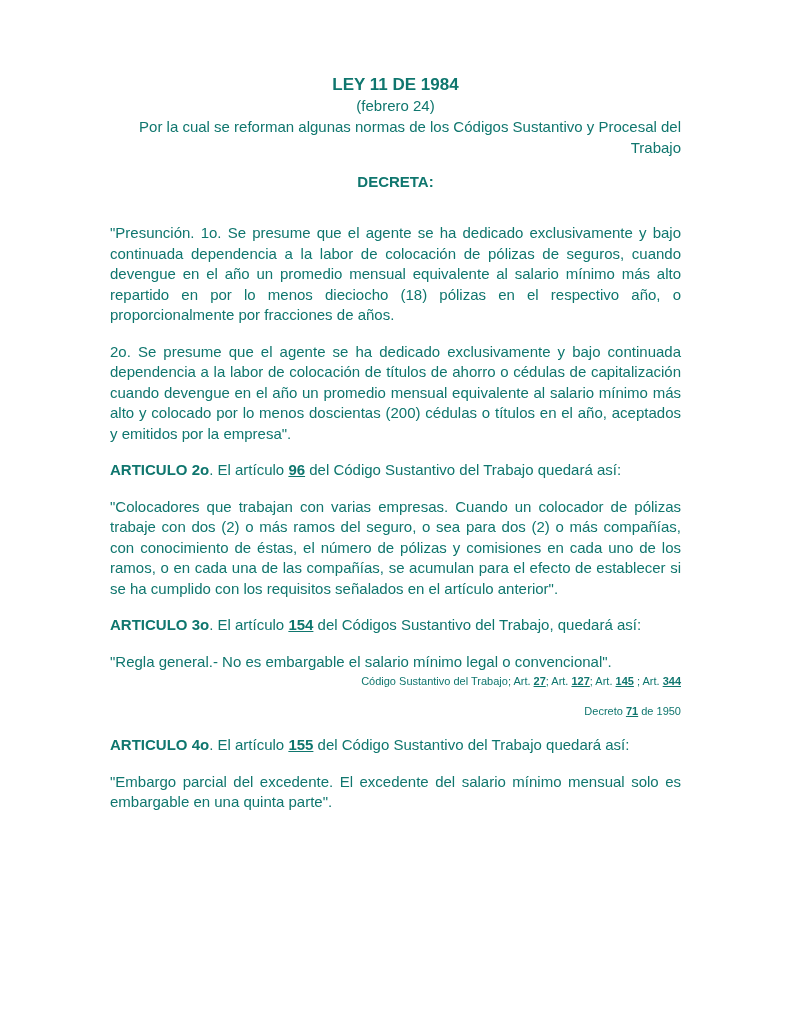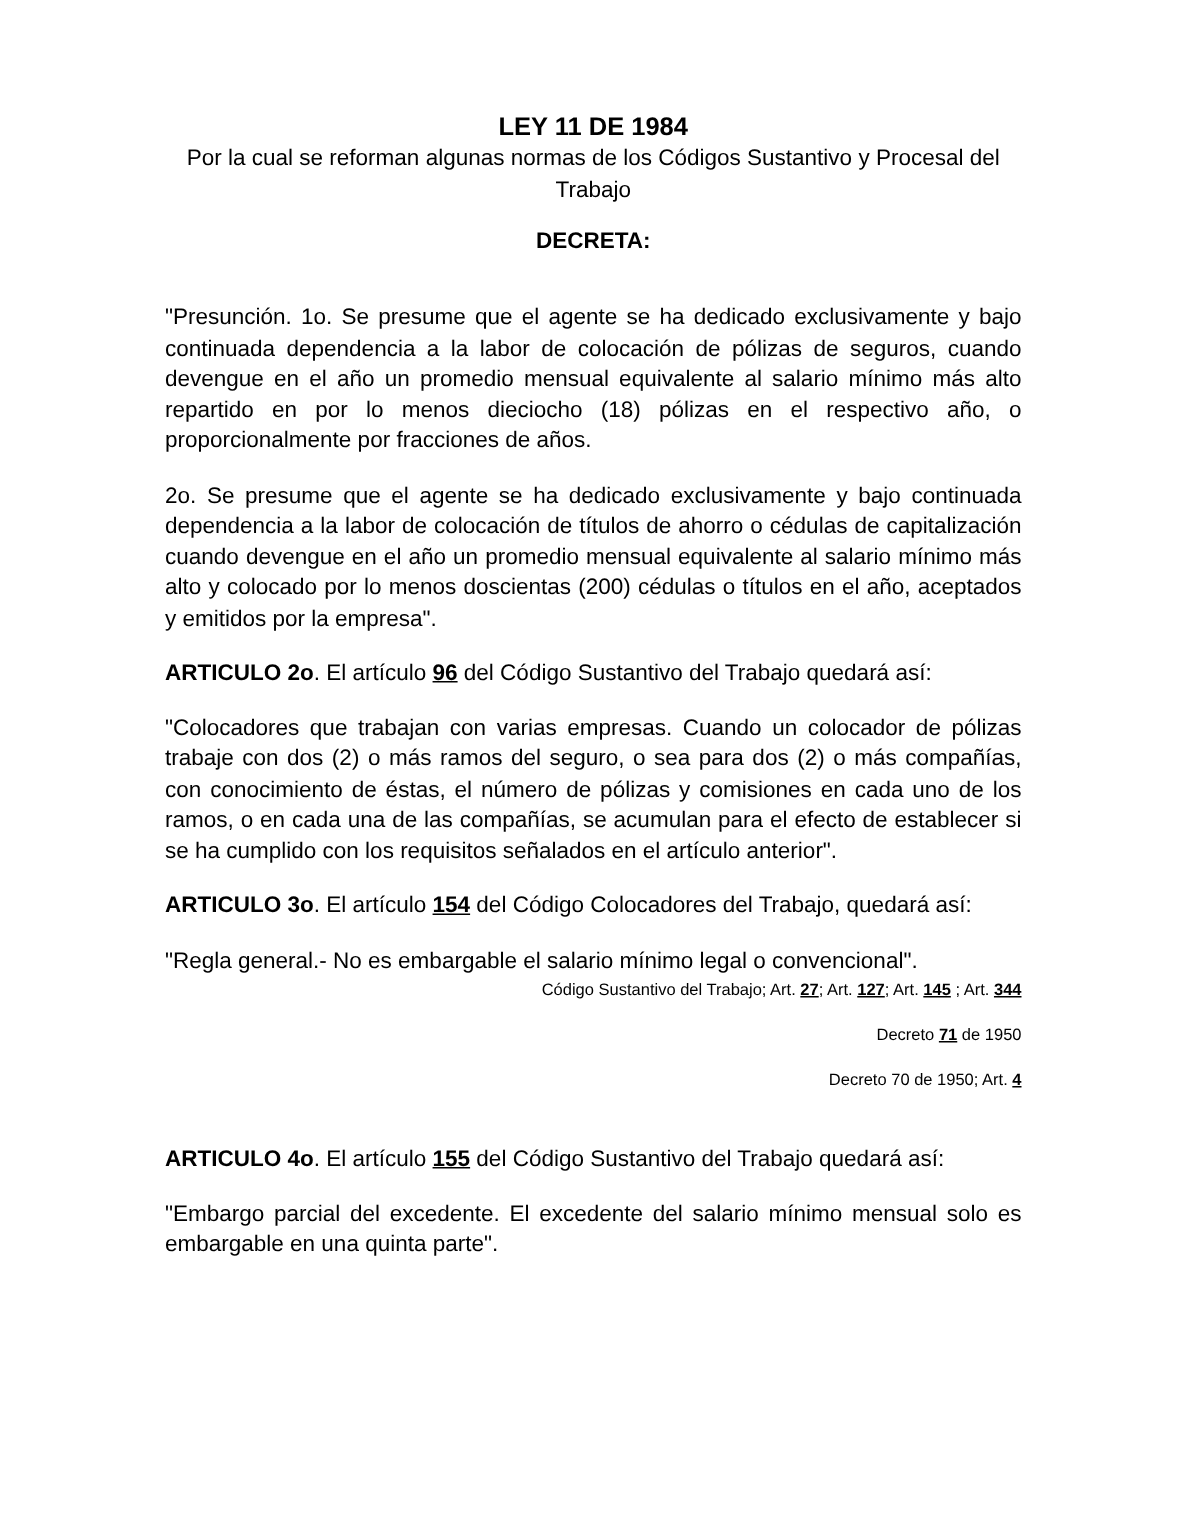--- a/index.html
+++ b/index.html
@@ -6,42 +6,42 @@
   html, body {
     margin: 0;
     padding: 0;
     background: #ffffff;
   }
   .page {
     position: relative;
     width: 791px;
     height: 1024px;
     background: #ffffff;
-    color: #000000;
+    color: #0f766e;
     font-family: "Liberation Sans", "DejaVu Sans", sans-serif;
     box-sizing: border-box;
     padding: 74px 110px 0 110px;
     overflow: hidden;
   }
   .doc-header { text-align: center; }
   .title {
     margin: 0;
     font-size: 17px;
     font-weight: bold;
     line-height: 21px;
   }
   .center-line {
     font-size: 15px;
     line-height: 21px;
   }
   .gazette { margin-bottom: 13px; }
   .preamble {
     font-size: 15px;
     line-height: 21px;
-    text-align: center;
+    text-align: right;
     margin-bottom: 13px;
   }
   .issuer {
     font-weight: bold;
     margin-bottom: 14px;
   }
   .decree {
     font-weight: bold;
     margin-bottom: 31px;
   }
@@ -78,29 +78,29 @@
     text-decoration: underline;
     cursor: pointer;
   }
 </style>
 </head>
 <body>
 
 <div class="page">
   <header class="doc-header">
     <h1 class="title">LEY 11 DE 1984</h1>
+    <div class="center-line">(febrero 24)</div>
     <div class="preamble">Por la cual se reforman algunas normas de los Códigos Sustantivo y Procesal del Trabajo</div>
     <div class="center-line decree">DECRETA:</div>
   </header>
   <main class="doc-body">
       <p class="paragraph"><span>"Presunción. 1o. Se presume que el agente se ha dedicado exclusivamente y bajo continuada dependencia a la labor de colocación de pólizas de seguros, cuando devengue en el año un promedio mensual equivalente al salario mínimo más alto repartido en por lo menos dieciocho (18) pólizas en el respectivo año, o proporcionalmente por fracciones de años.</span></p>
       <p class="paragraph"><span>2o. Se presume que el agente se ha dedicado exclusivamente y bajo continuada dependencia a la labor de colocación de títulos de ahorro o cédulas de capitalización cuando devengue en el año un promedio mensual equivalente al salario mínimo más alto y colocado por lo menos doscientas (200) cédulas o títulos en el año, aceptados y emitidos por la empresa".</span></p>
       <p class="article-head"><span class="b">ARTICULO 2o</span><span>. El artículo </span><span class="b u">96</span><span> del Código Sustantivo del Trabajo quedará así:</span></p>
       <p class="paragraph"><span>"Colocadores que trabajan con varias empresas. Cuando un colocador de pólizas trabaje con dos (2) o más ramos del seguro, o sea para dos (2) o más compañías, con conocimiento de éstas, el número de pólizas y comisiones en cada uno de los ramos, o en cada una de las compañías, se acumulan para el efecto de establecer si se ha cumplido con los requisitos señalados en el artículo anterior".</span></p>
-      <p class="article-head"><span class="b">ARTICULO 3o</span><span>. El artículo </span><span class="b u">154</span><span> del Código Colocadores del Trabajo, quedará así:</span></p>
+      <p class="article-head"><span class="b">ARTICULO 3o</span><span>. El artículo </span><span class="b u">154</span><span> del Códigos Sustantivo del Trabajo, quedará así:</span></p>
       <p class="paragraph paragraph-tight"><span>"Regla general.- No es embargable el salario mínimo legal o convencional".</span></p>
       <p class="concordance"><span>Código Sustantivo del Trabajo; Art. </span><span class="b u">27</span><span>; Art. </span><span class="b u">127</span><span>; Art. </span><span class="b u">145</span><span> ; Art. </span><span class="b u">344</span></p>
       <p class="concordance"><span>Decreto </span><span class="b u">71</span><span> de 1950</span></p>
-      <p class="concordance concordance-last"><span>Decreto 70 de 1950; Art. </span><span class="b u">4</span></p>
       <p class="article-head"><span class="b">ARTICULO 4o</span><span>. El artículo </span><span class="b u">155</span><span> del Código Sustantivo del Trabajo quedará así:</span></p>
       <p class="paragraph"><span>"Embargo parcial del excedente. El excedente del salario mínimo mensual solo es embargable en una quinta parte".</span></p>
     </main>
 </div>
 
 </body></html>

